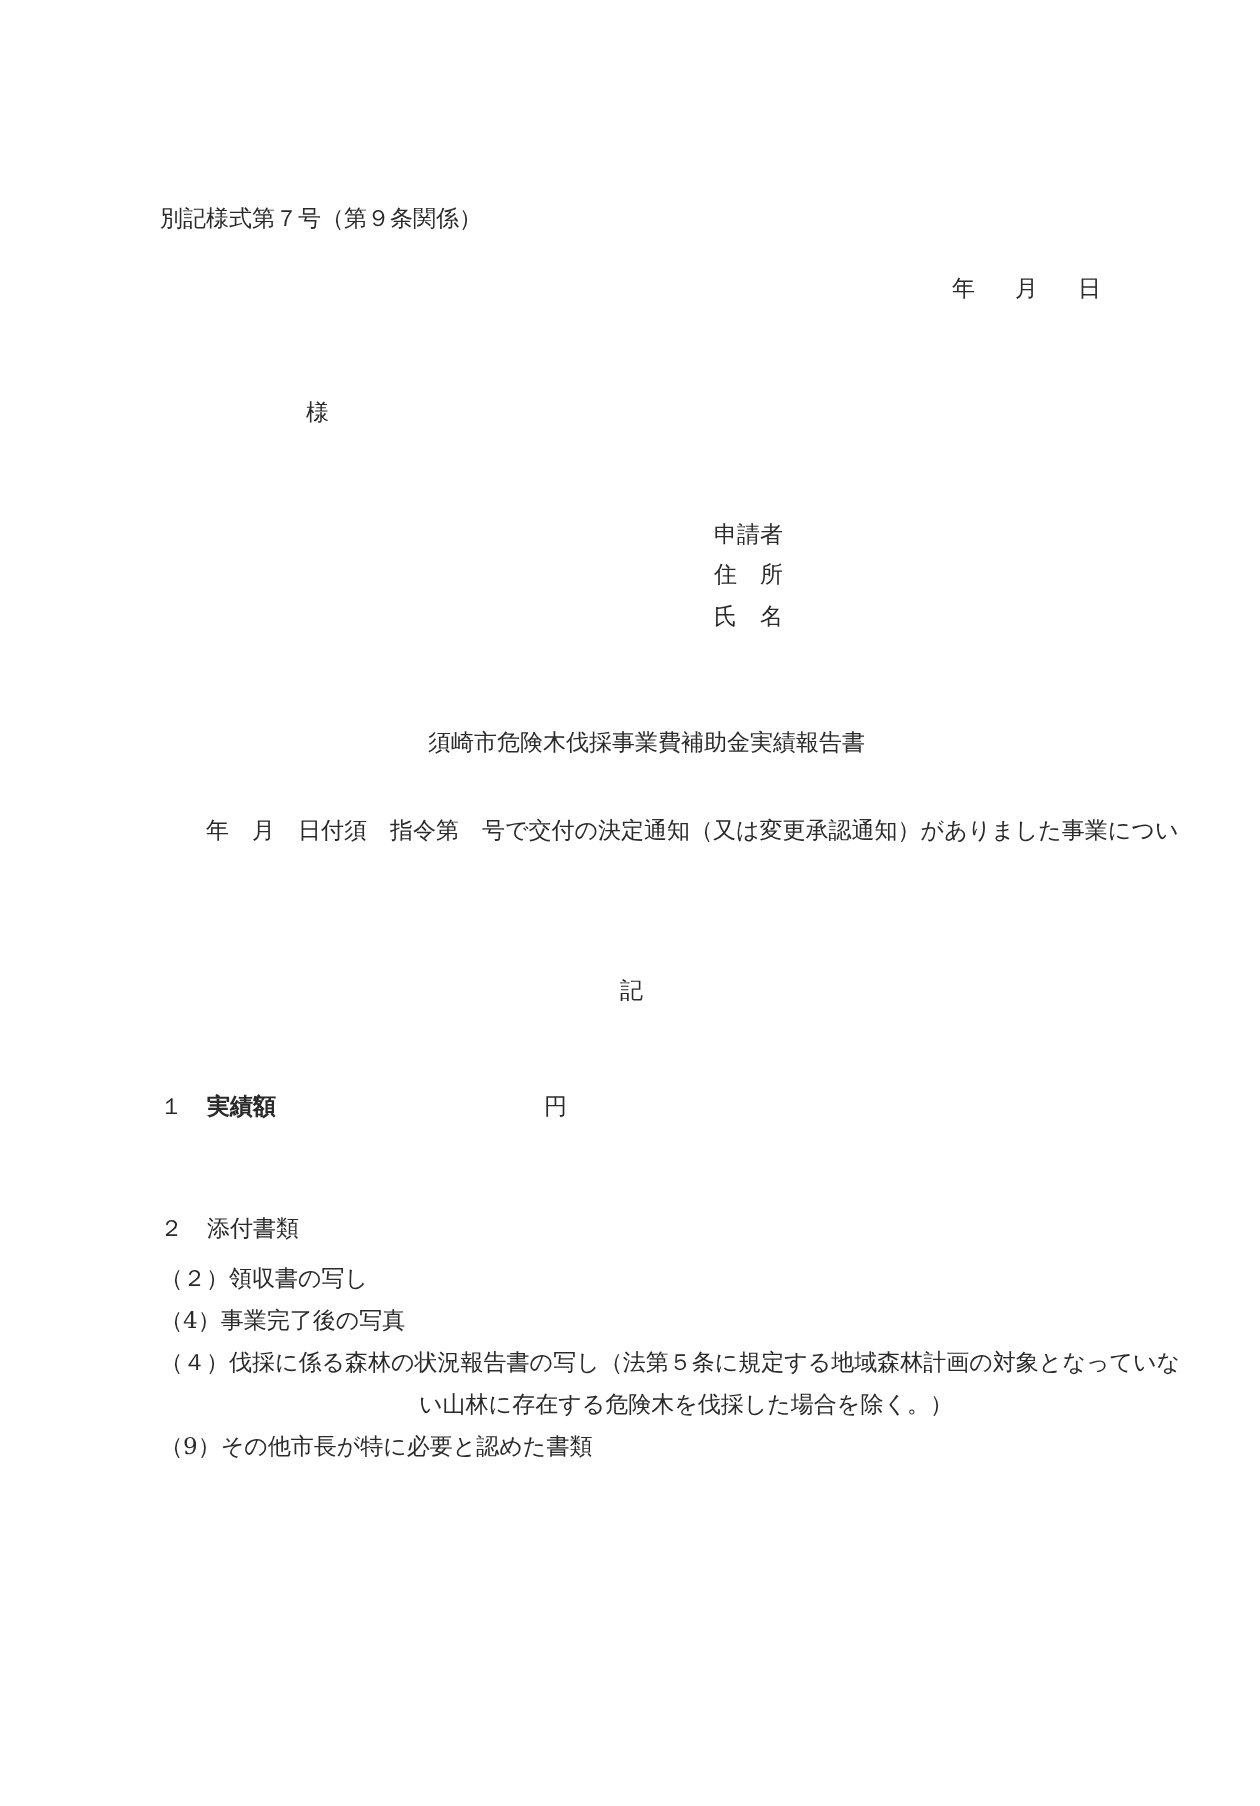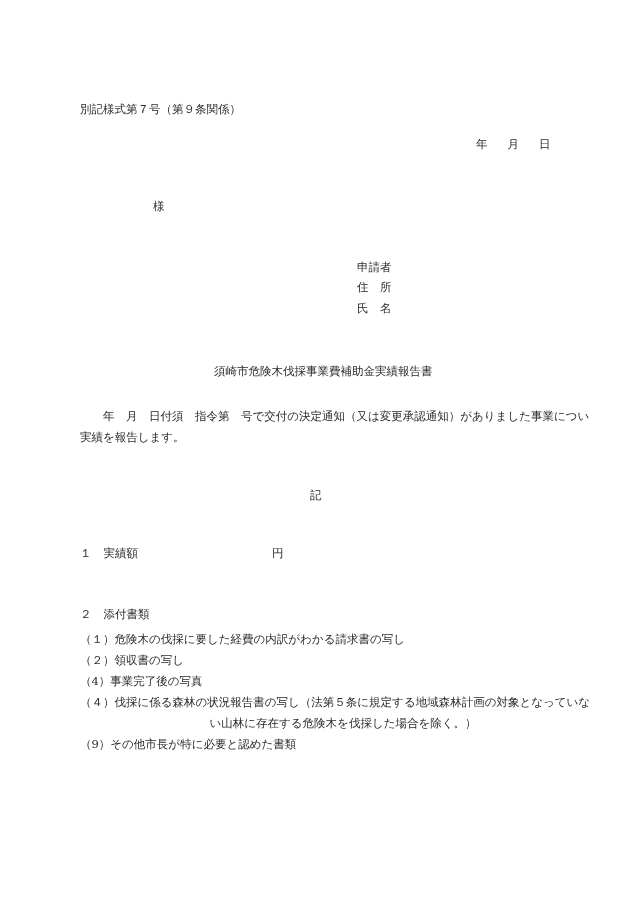--- a/index.html
+++ b/index.html
@@ -30,21 +30,21 @@
       position: absolute;
       left: 80px;
       top: 406px;
       width: 472px;
       line-height: 21px;
       white-space: normal;
     }
     .body-text .line { display: block; white-space: nowrap; font-family: Liberation Mono, monospace; }
     .ki { left: 310px; top: 490px; }
     .item1 { left: 80px; top: 548px; }
-    .item1 .amount-label { margin-left: 12px; }
+    .item1 .amount-label { margin-left: 12px; font-weight: bold; }
     .item1 .yen { position: absolute; left: 192px; top: 0; }
     .item2 { left: 80px; top: 609px; text-align: center; }
     .attachments {
       position: absolute;
       left: 80px;
       top: 629px;
       width: 500px;
       line-height: 21px;
     }
     .att { display: block; white-space: nowrap; }
@@ -64,35 +64,33 @@
   <div class="abs addressee">様</div>
 
   <div class="abs applicant">申請者</div>
   <div class="abs address">住　所</div>
   <div class="abs name">氏　名</div>
 
   <div class="abs doc-title">須崎市危険木伐採事業費補助金実績報告書</div>
 
   <div class="body-text">
     <span class="line">　　年　月　日付須　指令第　号で交付の決定通知（又は変更承認通知）がありました事業につい</span>
-    <span class="line">実績を報告します。</span>
   </div>
 
   <div class="abs ki">記</div>
 
   <div class="abs item1">
     <span>１</span><span class="amount-label">実績額</span><span class="yen">円</span>
   </div>
 
   <div class="abs item2">
     <span>２</span><span style="margin-left:12px">添付書類</span>
   </div>
 
   <div class="attachments">
-    <span class="att">（１）危険木の伐採に要した経費の内訳がわかる請求書の写し</span>
     <span class="att">（２）領収書の写し</span>
     <span class="att">（4）事業完了後の写真</span>
     <span class="att">（４）伐採に係る森林の状況報告書の写し（法第５条に規定する地域森林計画の対象となっていな</span>
     <span class="att cont">い山林に存在する危険木を伐採した場合を除く。）</span>
     <span class="att">（9）その他市長が特に必要と認めた書類</span>
   </div>
 
 </div>
 
 </body></html>

